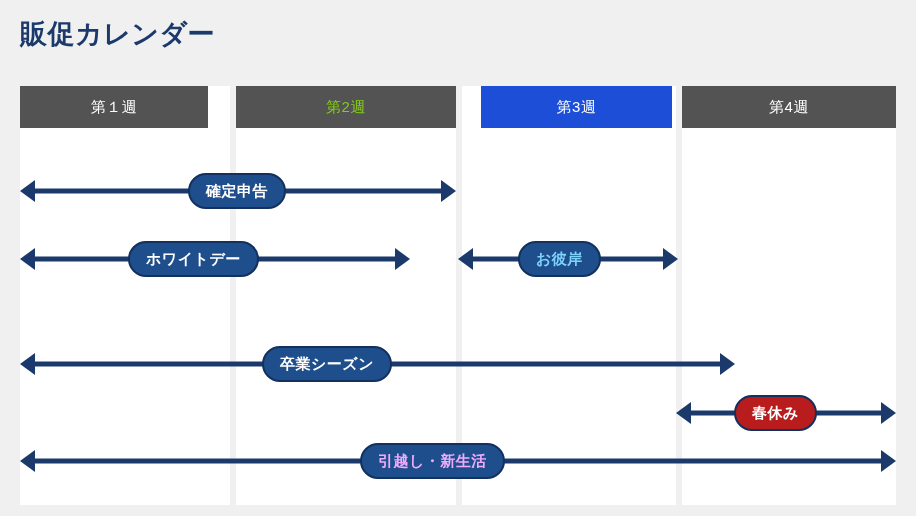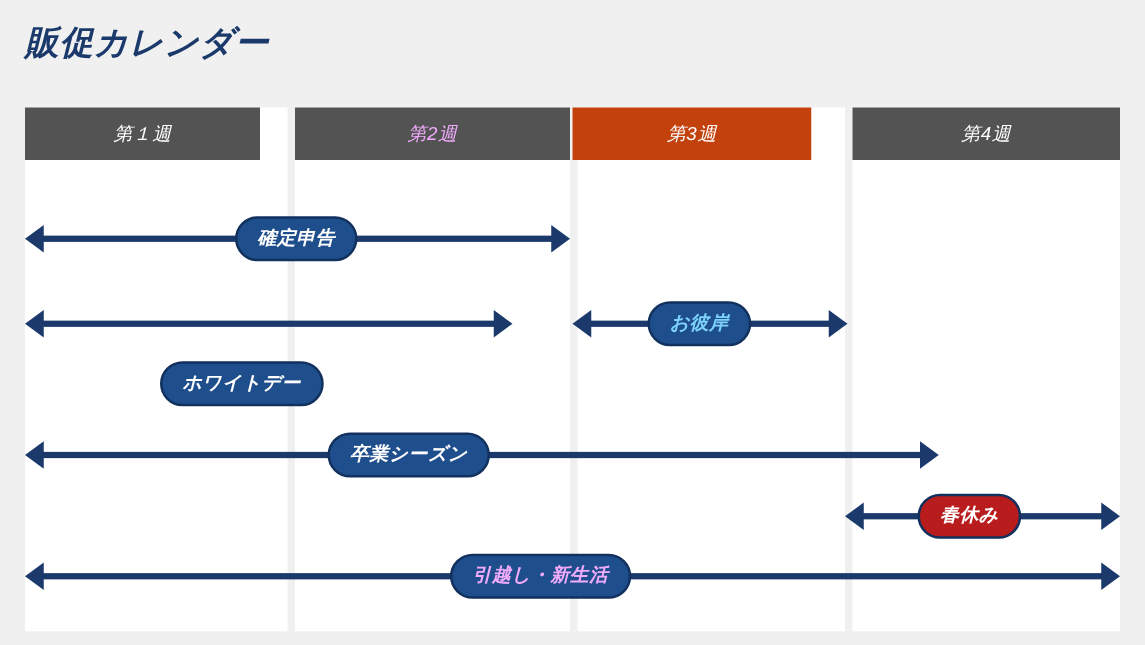--- a/index.html
+++ b/index.html
@@ -9,21 +9,20 @@
   }
   body {
     font-family: "Liberation Sans", "DejaVu Sans", sans-serif;
   }
   #canvas {
     position: relative;
     width: 916px;
     height: 516px;
     background: #f0f0f0;
     overflow: hidden;
-    font-style: italic;
   }
   #page-title {
     position: absolute;
     left: 20px;
     top: 16px;
     font-size: 27px;
     font-weight: bold;
     color: #1b3a6b;
     letter-spacing: 0.5px;
     white-space: nowrap;
@@ -108,44 +107,44 @@
   <div id="page-title">販促カレンダー</div>
 
   <div id="panels">
       <div class="col-panel" style="left: 20px; width: 210px; background: rgb(255, 255, 255);"></div>
       <div class="col-panel" style="left: 236px; width: 220px; background: rgb(255, 255, 255);"></div>
       <div class="col-panel" style="left: 462px; width: 214px; background: rgb(255, 255, 255);"></div>
       <div class="col-panel" style="left: 682px; width: 214px; background: rgb(255, 255, 255);"></div>
     </div>
   <div id="headers">
       <div class="col-header" style="left: 20px; width: 188px; background: rgb(83, 83, 83); color: rgb(255, 255, 255);">第１週</div>
-      <div class="col-header" style="left: 236px; width: 220px; background: rgb(83, 83, 83); color: #f0abfc;">第2週</div>
-      <div class="col-header" style="left: 458px; width: 191px; background: #c2410c; color: rgb(255, 255, 255);">第3週</div>
+      <div class="col-header" style="left: 236px; width: 220px; background: rgb(83, 83, 83); color: #84cc16;">第2週</div>
+      <div class="col-header" style="left: 481px; width: 191px; background: #1d4ed8; color: rgb(255, 255, 255);">第3週</div>
       <div class="col-header" style="left: 682px; width: 214px; background: rgb(83, 83, 83); color: rgb(255, 255, 255);">第4週</div>
     </div>
   <div id="events">
       <div class="arrow" style="left: 20px; width: 436px; top: 176px;">
         <div class="shaft" style="background: rgb(27, 58, 107);"></div>
         <div class="head left" style="border-right-color: rgb(27, 58, 107);"></div>
         <div class="head right" style="border-left-color: rgb(27, 58, 107);"></div>
         <div class="pill offset-custom" style="left: 168px; background: rgb(31, 78, 140); border-color: rgb(18, 49, 94); color: rgb(255, 255, 255);">確定申告</div>
       </div>
       <div class="arrow" style="left: 20px; width: 390px; top: 244px;">
         <div class="shaft" style="background: rgb(27, 58, 107);"></div>
         <div class="head left" style="border-right-color: rgb(27, 58, 107);"></div>
         <div class="head right" style="border-left-color: rgb(27, 58, 107);"></div>
-        <div class="pill offset-custom" style="left: 108px; background: rgb(31, 78, 140); border-color: rgb(18, 49, 94); color: rgb(255, 255, 255); margin-top: 48px;">ホワイトデー</div>
+        <div class="pill offset-custom" style="left: 108px; background: rgb(31, 78, 140); border-color: rgb(18, 49, 94); color: rgb(255, 255, 255);">ホワイトデー</div>
       </div>
       <div class="arrow" style="left: 458px; width: 220px; top: 244px;">
         <div class="shaft" style="background: rgb(27, 58, 107);"></div>
         <div class="head left" style="border-right-color: rgb(27, 58, 107);"></div>
         <div class="head right" style="border-left-color: rgb(27, 58, 107);"></div>
         <div class="pill offset-custom" style="left: 60px; background: rgb(31, 78, 140); border-color: rgb(18, 49, 94); color: #7dd3fc;">お彼岸</div>
       </div>
-      <div class="arrow" style="left: 20px; width: 715px; top: 349px; padding-left: 16px;">
+      <div class="arrow" style="left: 20px; width: 715px; top: 349px;">
         <div class="shaft" style="background: rgb(27, 58, 107);"></div>
         <div class="head left" style="border-right-color: rgb(27, 58, 107);"></div>
         <div class="head right" style="border-left-color: rgb(27, 58, 107);"></div>
         <div class="pill offset-custom" style="left: 242px; background: rgb(31, 78, 140); border-color: rgb(18, 49, 94); color: rgb(255, 255, 255);">卒業シーズン</div>
       </div>
       <div class="arrow" style="left: 676px; width: 220px; top: 398px;">
         <div class="shaft" style="background: rgb(27, 58, 107);"></div>
         <div class="head left" style="border-right-color: rgb(27, 58, 107);"></div>
         <div class="head right" style="border-left-color: rgb(27, 58, 107);"></div>
         <div class="pill offset-custom" style="left: 58px; background: #b91c1c; border-color: rgb(18, 49, 94); color: rgb(255, 255, 255);">春休み</div>

